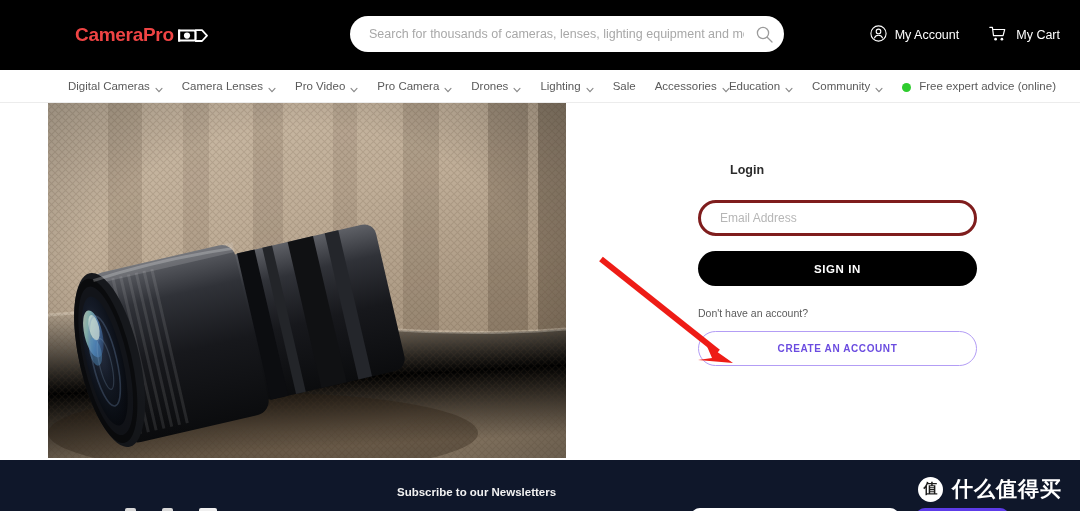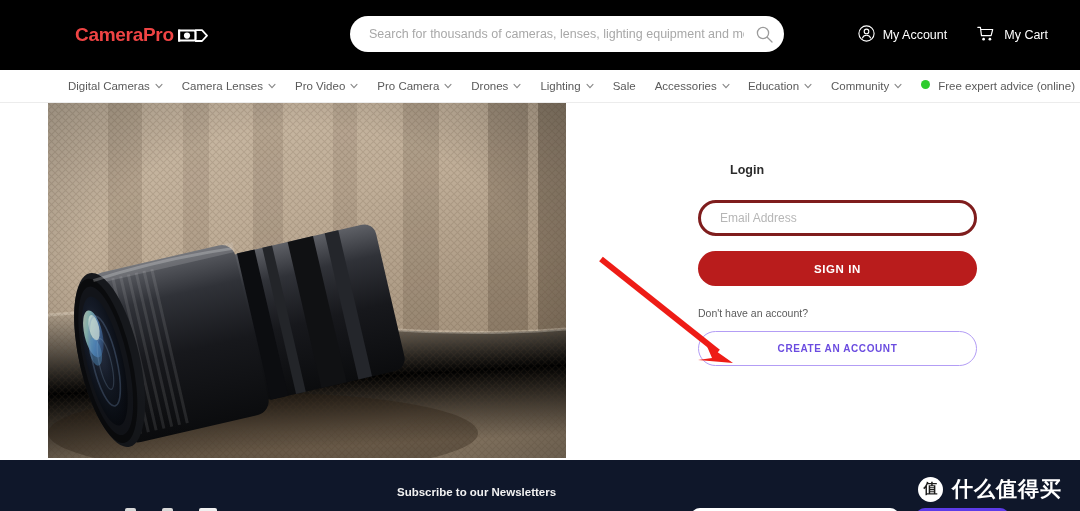--- a/index.html
+++ b/index.html
@@ -33,35 +33,35 @@
     display: flex; align-items: center;
   }
   .searchwrap input {
     flex: 1; border: none; outline: none; background: transparent;
     font-family: "Liberation Sans", sans-serif;
     font-size: 12.5px; color: #333; padding: 0 0 0 19px;
   }
   .searchwrap input::placeholder { color: #a8a8a8; }
   .search-icon { width: 40px; display: flex; align-items: center; justify-content: center; cursor: pointer; }
 
-  .acctzone { position: absolute; right: 0; top: 0; height: 70px; display: flex; align-items: center; gap: 30px; padding-right: 32px; }
+  .acctzone { position: absolute; right: 0; top: 0; height: 70px; display: flex; align-items: center; gap: 30px; padding-right: 20px; }
   .acct-item { display: flex; align-items: center; gap: 8px; color: #ffffff; font-size: 12.5px; cursor: pointer; white-space: nowrap; }
 
   
   .navbar {
     position: absolute; top: 70px; left: 0;
     width: 1080px; height: 33px;
     background: #ffffff;
     border-bottom: 1px solid #ececec;
     display: flex; align-items: center;
   }
   .nav-left { position: absolute; left: 68px; display: flex; align-items: center; gap: 19px; }
-  .nav-right { position: absolute; right: 5px; display: flex; align-items: center; gap: 19px; }
+  .nav-right { position: absolute; right: 24px; display: flex; align-items: center; gap: 19px; }
   .nav-item {
-    display: flex; align-items: flex-start; gap: 5px;
+    display: flex; align-items: flex-end; gap: 5px;
     font-size: 11.5px; color: #5a5a5a; cursor: pointer; white-space: nowrap;
   }
   .chev { display: inline-block; width: 8px; height: 8px; }
   .greendot { display: inline-block; width: 9px; height: 9px; border-radius: 50%; background: #2ECC2E; margin-right: 3px; }
 
   
   .hero-photo {
     position: absolute; left: 48px; top: 103px;
     width: 518px; height: 355px;
     overflow: hidden;
@@ -82,21 +82,21 @@
     font-family: "Liberation Sans", sans-serif;
     font-size: 12px; color: #333; padding: 0 16px 0 19px;
   }
   .field input::placeholder { color: #b6b6b6; }
   .forgot {
     position: absolute; right: 16px; top: 50%; transform: translateY(-50%);
     font-size: 10.5px; color: #6b4ce0; text-decoration: underline; cursor: pointer; white-space: nowrap;
   }
   .btn-primary {
     width: 279px; height: 35px; margin-top: 15px;
-    background: #b91c1c; border: none; border-radius: 18px;
+    background: #000000; border: none; border-radius: 18px;
     color: #ffffff; font-family: "Liberation Sans", sans-serif;
     font-size: 11.5px; font-weight: 700; letter-spacing: 0.6px;
     cursor: pointer; display: flex; align-items: center; justify-content: center;
   }
   .noaccount { text-align: left; font-size: 10.5px; color: #5b5b5b; margin-top: 21px; }
   .btn-outline {
     width: 279px; height: 35px; margin-top: 12px;
     background: #ffffff; border: 1px solid #b39df5; border-radius: 18px;
     color: #6b4ce0; font-family: "Liberation Sans", sans-serif;
     font-size: 10px; font-weight: 700; letter-spacing: 0.6px;

